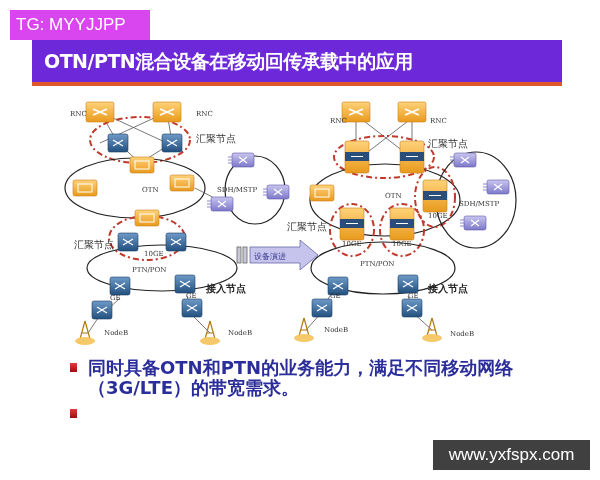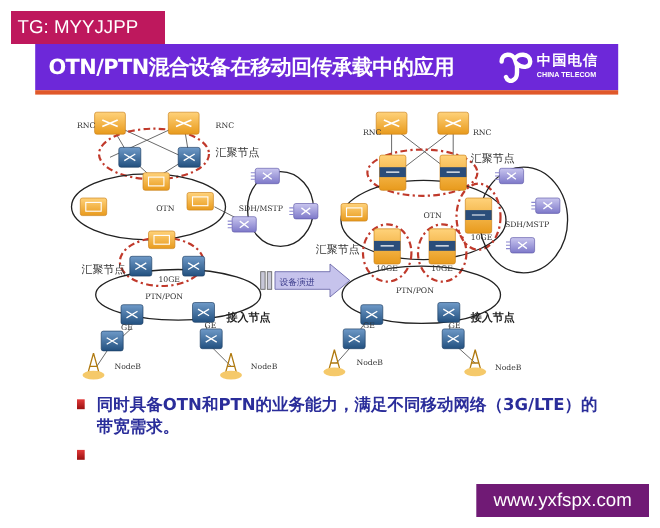--- a/index.html
+++ b/index.html
@@ -1,46 +1,39 @@
 <!DOCTYPE html>
 <html><head>
 <meta charset="utf-8">
 <style>
   html,body{margin:0;padding:0;}
   body{width:600px;height:480px;background:#fff;position:relative;overflow:hidden;font-family:"DejaVu Sans",sans-serif;}
-  .wm-top{position:absolute;left:10px;top:10px;width:140px;height:30px;background:#be185d;color:#fff;font-family:"Liberation Sans",sans-serif;font-size:17px;line-height:30px;padding-left:6px;box-sizing:border-box;}
+  .wm-top{position:absolute;left:10px;top:10px;width:140px;height:30px;background:#d946ef;color:#fff;font-family:"Liberation Sans",sans-serif;font-size:17px;line-height:30px;padding-left:6px;box-sizing:border-box;}
   .banner{position:absolute;left:32px;top:40px;width:530px;height:42px;background:#6d28d9;}
   .banner-line{position:absolute;left:32px;top:82px;width:530px;height:4px;background:#e0582a;}
   .title{position:absolute;left:12px;top:0;height:42px;line-height:42px;color:#fff;font-weight:bold;font-size:19px;font-family:"DejaVu Sans",sans-serif;letter-spacing:-0.5px;}
   .logo{position:absolute;right:10px;top:4px;width:100px;height:34px;color:#fff;}
   .logo-cn{position:absolute;left:36px;top:2px;font-size:13px;font-weight:bold;letter-spacing:1px;}
   .logo-en{position:absolute;left:36px;top:21px;font-size:6.5px;font-weight:bold;font-family:"Liberation Sans",sans-serif;}
   svg.diagram{position:absolute;left:0;top:86px;}
   .bullets{position:absolute;left:70px;top:358px;width:480px;}
-  .bullet{position:relative;padding-left:18px;color:#2a2d9a;font-weight:bold;font-size:15px;line-height:20px;margin-bottom:6px;}
+  .bullet{position:relative;padding-left:18px;color:#2a2d9a;font-weight:bold;font-size:18px;line-height:20px;margin-bottom:6px;}
   .bullet .sq{position:absolute;left:0;top:5px;width:7px;height:9px;background:linear-gradient(#e23a3a,#9a1010);}
-  .wm-bottom{position:absolute;left:433px;top:440px;width:157px;height:30px;background:#701a75;color:#fff;font-family:"Liberation Sans",sans-serif;font-size:17px;line-height:30px;text-align:center;}
+  .wm-bottom{position:absolute;left:433px;top:440px;width:157px;height:30px;background:#404040;color:#fff;font-family:"Liberation Sans",sans-serif;font-size:17px;line-height:30px;text-align:center;}
   .lbl{font-family:"DejaVu Serif",serif;font-size:7px;fill:#333;}
   .lblcn{font-family:"DejaVu Sans",sans-serif;font-size:10px;fill:#333;}
   .lblcnb{font-family:"DejaVu Sans",sans-serif;font-size:10px;fill:#222;font-weight:bold;}
 </style>
 </head>
 <body>
 
 <div class="wm-top">TG: MYYJJPP</div>
 
 <div class="banner">
   <div class="title">OTN/PTN混合设备在移动回传承载中的应用</div>
-  <div class="logo">
-    <svg width="34" height="34" viewBox="0 0 34 34" style="position:absolute;left:0;top:0">
-      <path d="M4 12 C4 4,14 4,16 10 C18 4,30 4,30 12 C30 18,22 18,18 14 L18 22 C18 30,10 32,8 26" fill="none" stroke="#fff" stroke-width="4" stroke-linecap="round"></path>
-    </svg>
-    <div class="logo-cn">中国电信</div>
-    <div class="logo-en">CHINA TELECOM</div>
-  </div>
 </div>
 <div class="banner-line"></div>
 
 <svg class="diagram" width="600" height="260" viewBox="0 86 600 260">
   <defs>
     <linearGradient id="og" x1="0" y1="0" x2="0" y2="1">
         <stop offset="0" stop-color="#ffd27a"></stop>
         <stop offset="1" stop-color="#e89a1c"></stop>
       </linearGradient>
     <linearGradient id="bg" x1="0" y1="0" x2="0" y2="1">

